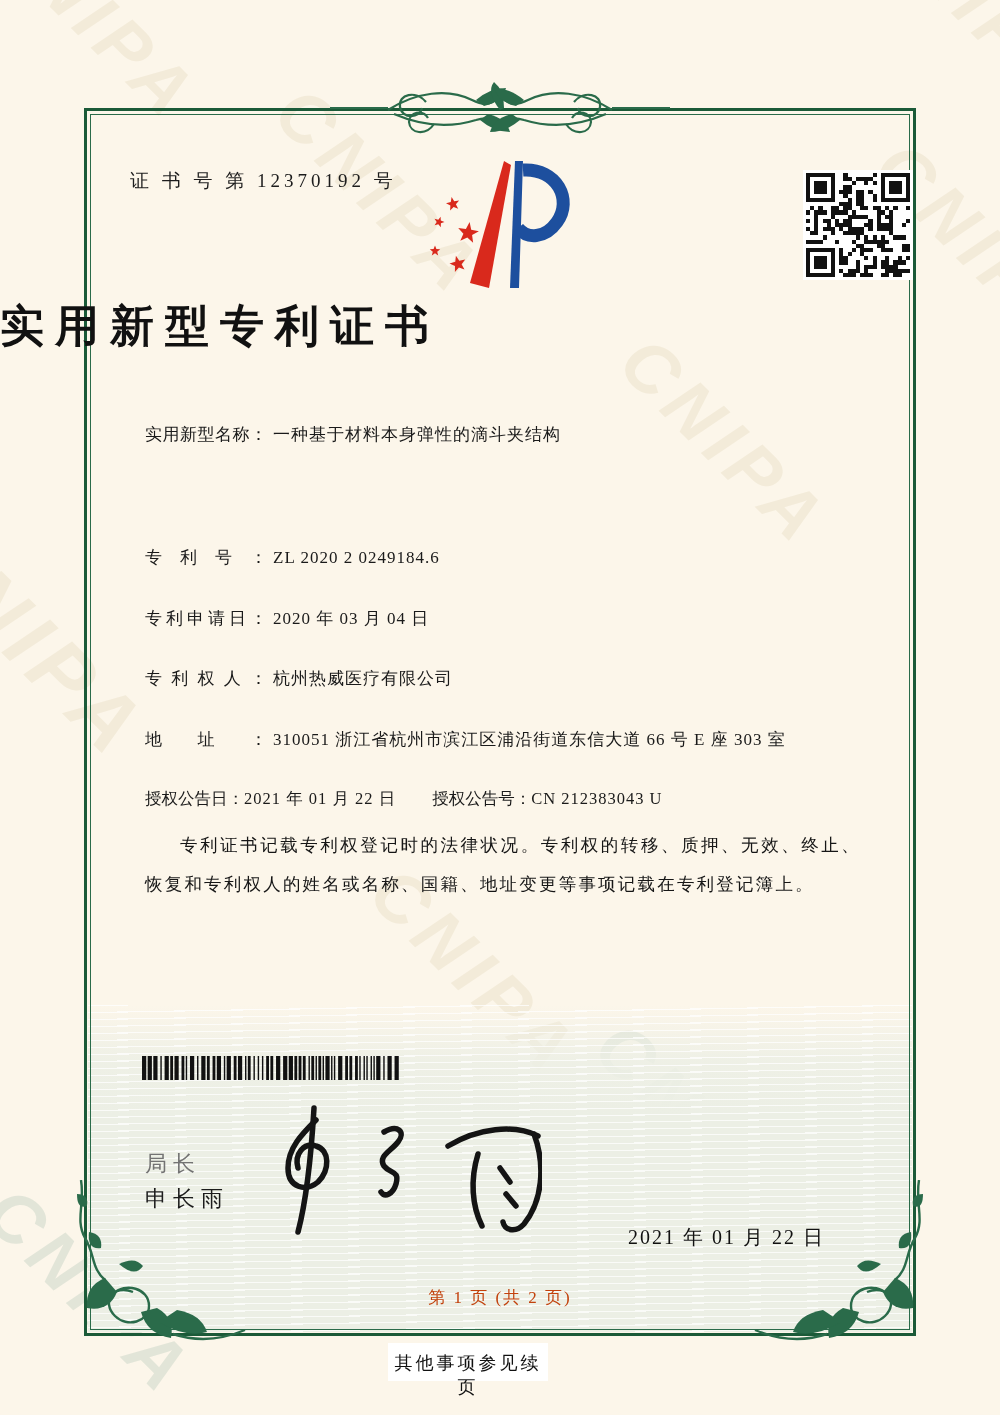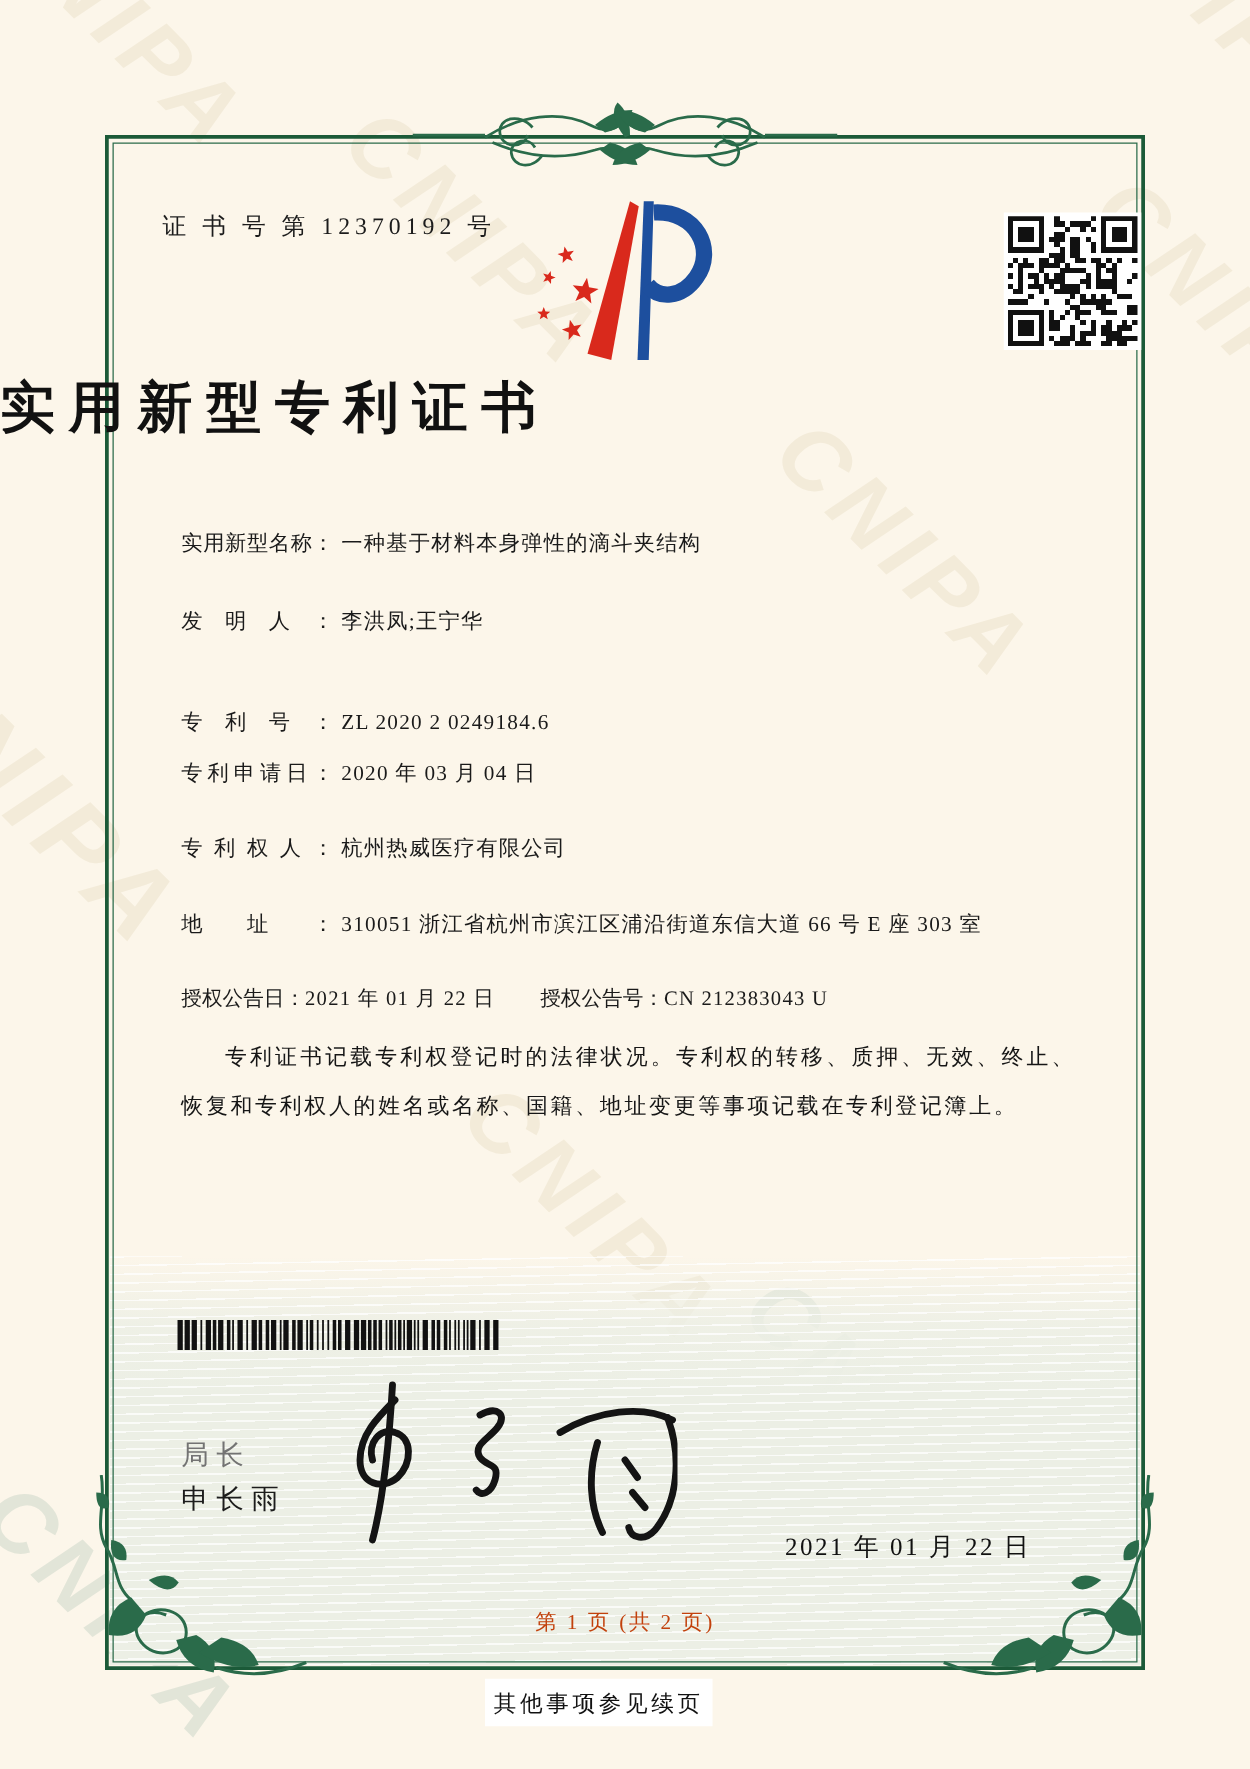--- a/index.html
+++ b/index.html
@@ -51,21 +51,21 @@
 
   .barcode{position:absolute;left:140px;top:1056px;width:262px;height:24px;}
   .barcode svg{width:100%;height:100%;}
 
   .sig-title{position:absolute;left:145px;top:1149px;font-size:22px;font-family:"Liberation Sans",sans-serif;color:#737373;letter-spacing:6px;}
   .sig-name{position:absolute;left:145px;top:1184px;font-size:22px;font-family:"Liberation Sans",sans-serif;color:#1c1c1c;letter-spacing:6px;}
   .sig-script{position:absolute;left:252px;top:1098px;}
 
   .issue-date{position:absolute;left:628px;top:1224px;font-size:20px;letter-spacing:2px;color:#111;}
   .pagination{position:absolute;left:0;top:1286px;width:100%;text-align:center;font-size:17px;letter-spacing:2px;color:#c2410c;}
-  .footer-note{position:absolute;left:388px;top:1343px;width:182px;height:30px;background:#ffffff;
+  .footer-note{position:absolute;left:388px;top:1343px;width:160px;height:30px;background:#ffffff;
     text-align:center;font-size:18px;letter-spacing:3px;color:#111;padding-top:8px;}
 </style>
 </head>
 <body>
 
 <div class="page">
 
   <div class="wm" style="left:-35px;top:-25px;">CNIPA</div>
   <div class="wm" style="left:845px;top:-40px;">CNIPA</div>
   <div class="wm" style="left:250px;top:150px;">CNIPA</div>
@@ -452,24 +452,21 @@
           <rect x="6" y="24" width="1" height="1"></rect>
         </g>
       </svg>
   </div>
 
   <div class="title">实用新型专利证书</div>
 
   <div class="frow" style="top:420px;">
     <span class="flabel">实用新型名称：</span><span class="fvalue">一种基于材料本身弹性的滴斗夹结构</span>
   </div>
-  <div class="frow" style="top:482px;">
-    <span class="flabel">发明人：</span><span class="fvalue">李洪凤;王宁华</span>
-  </div>
-  <div class="frow" style="top:543px;margin-top:20px;">
+  <div class="frow" style="top:543px;">
     <span class="flabel">专利号：</span><span class="fvalue">ZL 2020 2 0249184.6</span>
   </div>
   <div class="frow" style="top:604px;">
     <span class="flabel">专利申请日：</span><span class="fvalue">2020 年 03 月 04 日</span>
   </div>
   <div class="frow" style="top:664px;">
     <span class="flabel">专利权人：</span><span class="fvalue">杭州热威医疗有限公司</span>
   </div>
   <div class="frow" style="top:725px;">
     <span class="flabel">地址：</span><span class="fvalue wrap">310051 浙江省杭州市滨江区浦沿街道东信大道 66 号 E 座 303 室</span>

